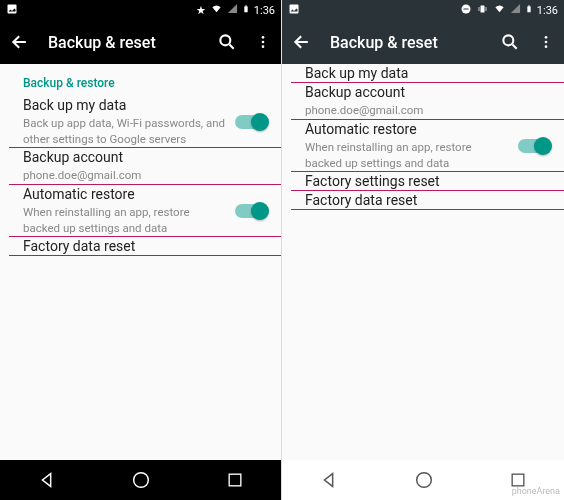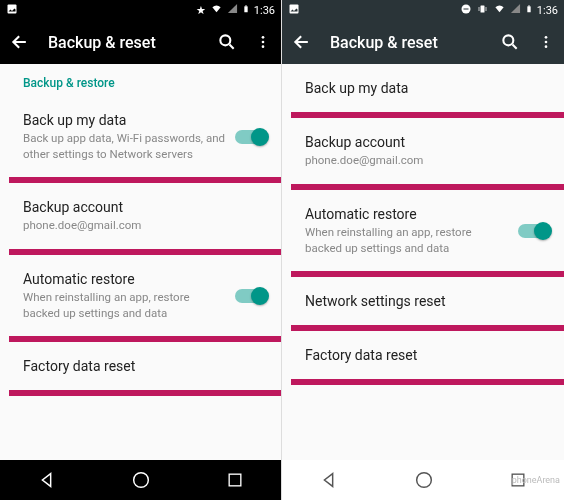--- a/index.html
+++ b/index.html
@@ -56,22 +56,22 @@
     overflow-y: auto;
     margin-left: 9px;
   }
   .section-header {
     color: #009688;
     font-size: 12px;
     font-weight: 500;
     padding: 12px 14px 6px;
   }
   .list-item {
-    padding: 15px 14px;
-    border-bottom: 6px solid #be185d;
+    padding: 0 14px;
+    border-bottom: 1px solid #be185d;
     display: flex;
     align-items: center;
     background: #fafafa;
     cursor: pointer;
   }
   .list-item .texts { flex: 1; padding-right: 8px; }
   .list-item .title { font-size: 14px; color: #222; line-height: 1.3; }
   .list-item .subtitle { font-size: 11.5px; color: #888; line-height: 1.35; margin-top: 2px; }
   .switch {
     width: 32px;
@@ -96,21 +96,21 @@
     background: #000;
     display: flex;
     align-items: center;
     justify-content: space-around;
   }
   .phone.right .nav-bar { background: #fff; }
   .phone.right .nav-bar svg { stroke: #555; fill: none; }
   .phone.left .nav-bar svg { stroke: #fff; fill: none; }
   .watermark {
     position: absolute;
-    bottom: 15px;
+    bottom: 4px;
     right: 4px;
     font-size: 9px;
     color: #bbb;
   }
 </style>
 </head>
 <body>
 
 <div class="phone left">
   <div class="status-bar">
@@ -161,21 +161,21 @@
         </svg>
     </span>
   </div>
 
   <div class="content">
     <div class="section-header">Backup &amp; restore</div>
 
     <div class="list-item">
       <div class="texts">
         <div class="title">Back up my data</div>
-        <div class="subtitle">Back up app data, Wi-Fi passwords, and other settings to Network servers</div>
+        <div class="subtitle">Back up app data, Wi-Fi passwords, and other settings to Google servers</div>
       </div>
       <div class="switch"></div>
     </div>
 
     <div class="list-item">
       <div class="texts">
         <div class="title">Backup account</div>
         <div class="subtitle">phone.doe@gmail.com</div>
       </div>
     </div>
@@ -293,21 +293,21 @@
     <div class="list-item">
       <div class="texts">
         <div class="title">Automatic restore</div>
         <div class="subtitle">When reinstalling an app, restore backed up settings and data</div>
       </div>
       <div class="switch"></div>
     </div>
 
     <div class="list-item">
       <div class="texts">
-        <div class="title">Network settings reset</div>
+        <div class="title">Factory settings reset</div>
       </div>
     </div>
 
     <div class="list-item">
       <div class="texts">
         <div class="title">Factory data reset</div>
       </div>
     </div>
   </div>
 

